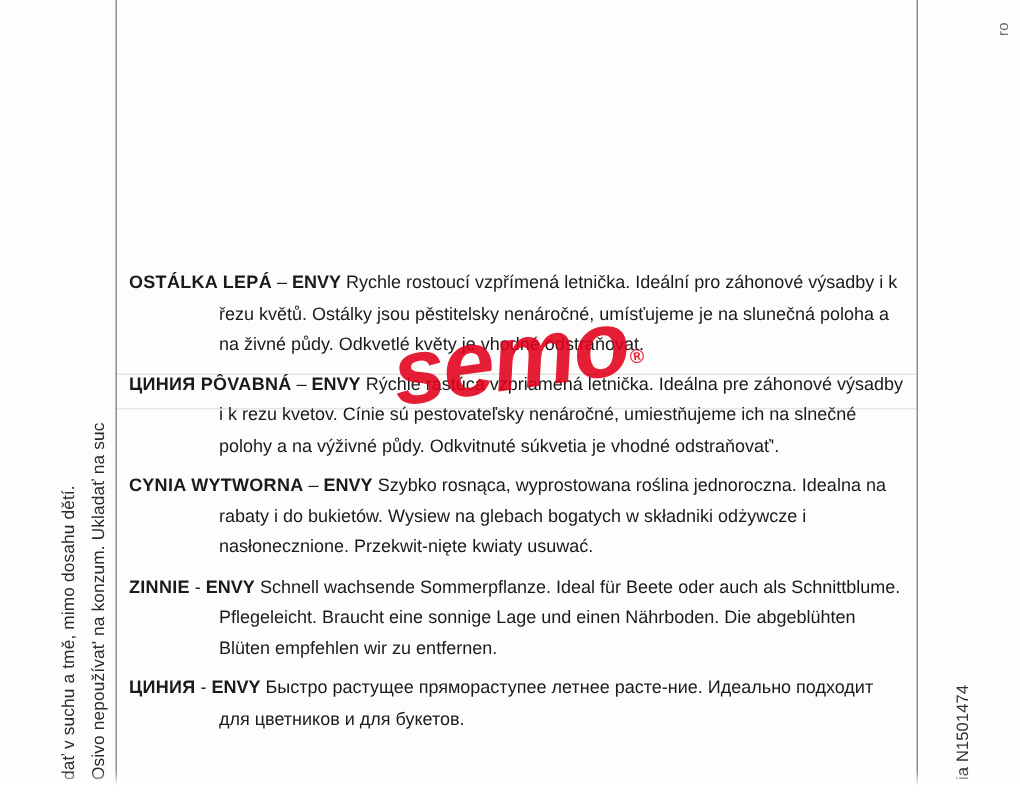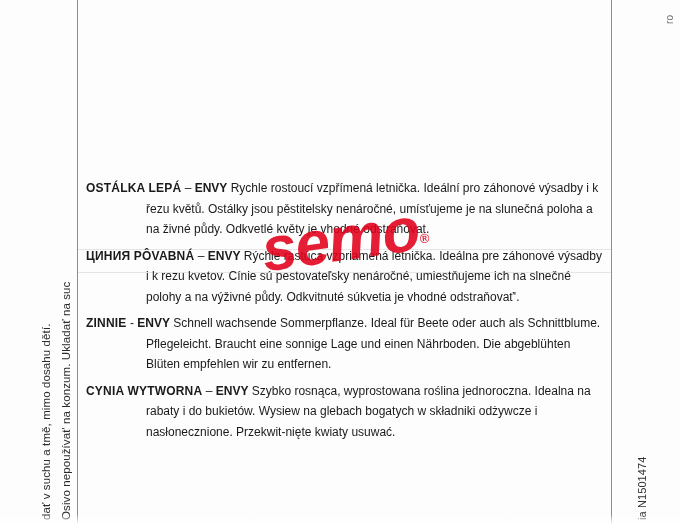--- a/index.html
+++ b/index.html
@@ -186,32 +186,37 @@
         <span class="lang-name">OSTÁLKA LEPÁ</span><span class="dash">&nbsp;</span><span class="dash">–</span>&nbsp;<span class="cultivar">ENVY</span>&nbsp;<span>Rychle rostoucí vzpřímená letnička. Ideální pro záhonové výsadby i k řezu květů. Ostálky jsou pěstitelsky nenáročné, umísťujeme je na slunečná poloha a na živné půdy. Odkvetlé květy je vhodné odstraňovat.</span>
       </p>
     </div>
 
     <div class="entry e-sk">
       <p class="first">
         <span class="lang-name">ЦИНИЯ PÔVABNÁ</span>&nbsp;<span class="dash">–</span>&nbsp;<span class="cultivar">ENVY</span>&nbsp;<span>Rýchle rastúca vzpriamená letnička. Ideálna pre záhonové výsadby i k rezu kvetov. Cínie sú pestovateľsky nenáročné, umiestňujeme ich na slnečné polohy a na výživné půdy. Odkvitnuté súkvetia je vhodné odstraňovať'.</span>
       </p>
     </div>
 
+    <div class="entry e-pl">
+      <p class="first">
+        <span class="lang-name">CYNIA WYTWORNA</span>&nbsp;<span class="dash">–</span>&nbsp;<span class="cultivar">ENVY</span>&nbsp;<span>Szybko rosnąca, wyprostowana roślina jednoroczna. Idealna na rabaty i do bukietów. Wysiew na glebach bogatych w składniki odżywcze i nasłonecznione. Przekwit-nięte kwiaty usuwać.</span>
+      </p>
+    </div>
+
     <div class="entry e-de">
       <p class="first">
         <span class="lang-name">ZINNIE</span>&nbsp;<span class="dash">-</span>&nbsp;<span class="cultivar">ENVY</span>&nbsp;<span>Schnell wachsende Sommerpflanze. Ideal für Beete oder auch als Schnittblume. Pflegeleicht. Braucht eine sonnige Lage und einen Nährboden. Die abgeblühten Blüten empfehlen wir zu entfernen.</span>
       </p>
     </div>
 
-    <div class="entry e-pl">
-      <p class="first">
-        <span class="lang-name">CYNIA WYTWORNA</span>&nbsp;<span class="dash">–</span>&nbsp;<span class="cultivar">ENVY</span>&nbsp;<span>Szybko rosnąca, wyprostowana roślina jednoroczna. Idealna na rabaty i do bukietów. Wysiew na glebach bogatych w składniki odżywcze i nasłonecznione. Przekwit-nięte kwiaty usuwać.</span>
-      </p>
-    </div>
-
+    <div class="entry e-ru">
+      <p class="first">
+        <span class="lang-name">ЦИНИЯ</span>&nbsp;<span class="dash">-</span>&nbsp;<span class="cultivar">ENVY</span>&nbsp;<span>Быстро растущее прямораступее летнее расте-ние. Идеально подходит для цветников и для букетов.</span>
+      </p>
+    </div>
 
   </div>
 
   <div id="watermark">
     <span class="stamp-text">semo</span><span class="stamp-text stamp-r">®</span>
   </div>
 
   <div id="bottom-cut"></div>
 </div>
 

